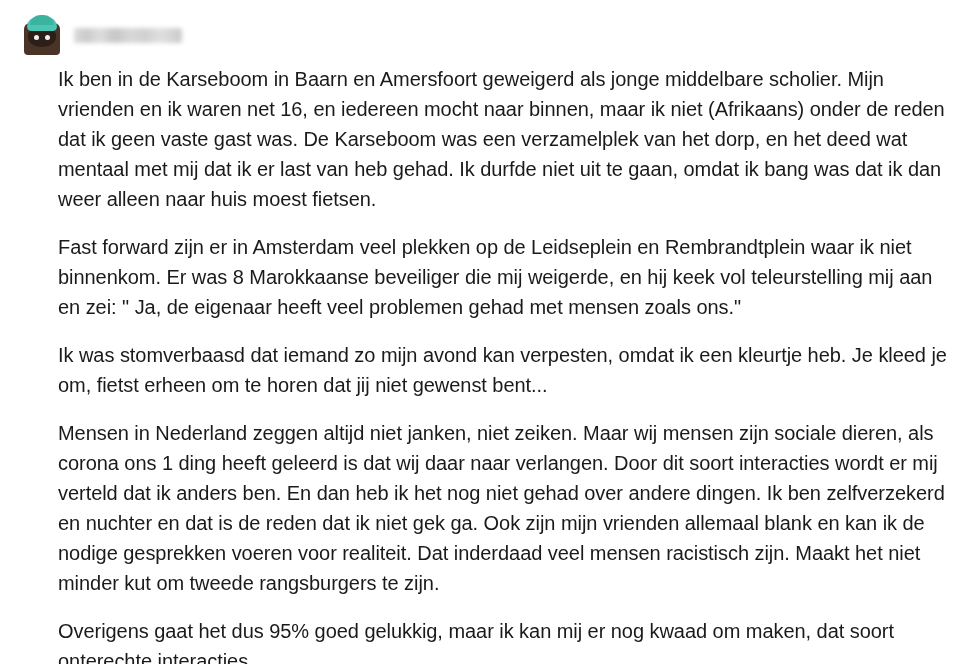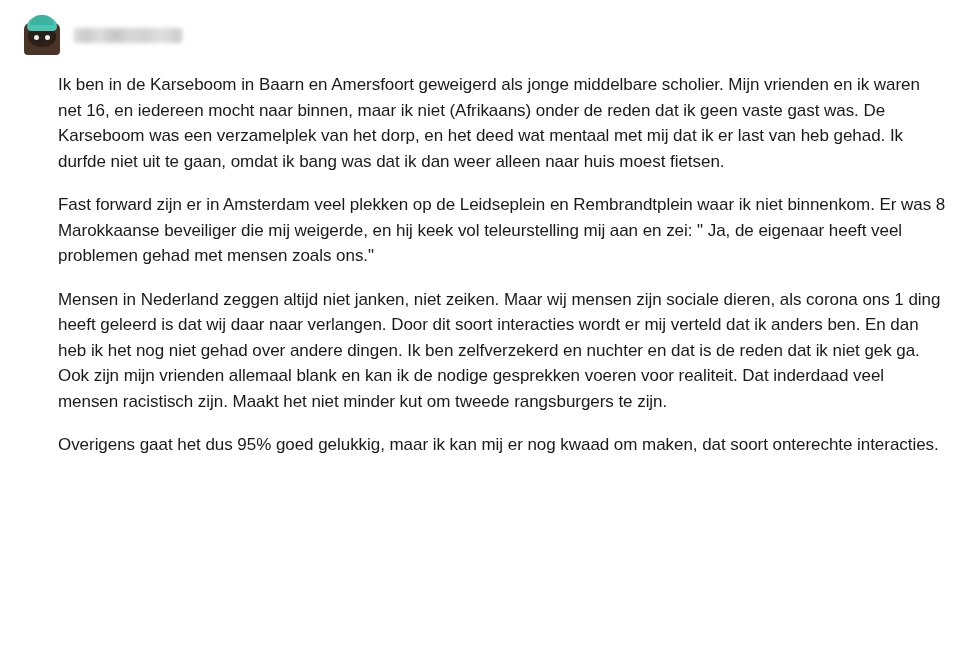--- a/index.html
+++ b/index.html
@@ -93,22 +93,22 @@
         #c4c4c4 38%, #d6d6d6 52%, #cfcfcf 66%,
         #dedede 80%, #c8c8c8 100%);
     filter: blur(2.2px);
     opacity: 0.95;
   }
   .post-body {
     padding: 6px 0 0 38px;
     padding-right: 12px;
   }
   .post-body p {
-    margin: 8px 0 18px 0;
-    font-size: 17px;
+    margin: 0 0 18px 0;
+    font-size: 20px;
     line-height: 1.50;
     color: #1a1a1b;
     letter-spacing: -0.05px;
   }
   .post-body p:last-child {
     margin-bottom: 0;
   }
 </style>
 </head>
 <body>
@@ -123,17 +123,18 @@
       <div class="av-eye-r"></div>
       <div class="av-hair"></div>
       <div class="av-hair2"></div>
     </div>
     <div class="username-redacted"></div>
   </div>
 
   <div class="post-body">
     <p>Ik ben in de Karseboom in Baarn en Amersfoort geweigerd als jonge middelbare scholier. Mijn vrienden en ik waren net 16, en iedereen mocht naar binnen, maar ik niet (Afrikaans) onder de reden dat ik geen vaste gast was. De Karseboom was een verzamelplek van het dorp, en het deed wat mentaal met mij dat ik er last van heb gehad. Ik durfde niet uit te gaan, omdat ik bang was dat ik dan weer alleen naar huis moest fietsen.</p>
     <p>Fast forward zijn er in Amsterdam veel plekken op de Leidseplein en Rembrandtplein waar ik niet binnenkom. Er was 8 Marokkaanse beveiliger die mij weigerde, en hij keek vol teleurstelling mij aan en zei: " Ja, de eigenaar heeft veel problemen gehad met mensen zoals ons."</p>
+    <p>Ik was stomverbaasd dat iemand zo mijn avond kan verpesten, omdat ik een kleurtje heb. Je kleed je om, fietst erheen om te horen dat jij niet gewenst bent...</p>
     <p>Mensen in Nederland zeggen altijd niet janken, niet zeiken. Maar wij mensen zijn sociale dieren, als corona ons 1 ding heeft geleerd is dat wij daar naar verlangen. Door dit soort interacties wordt er mij verteld dat ik anders ben. En dan heb ik het nog niet gehad over andere dingen. Ik ben zelfverzekerd en nuchter en dat is de reden dat ik niet gek ga. Ook zijn mijn vrienden allemaal blank en kan ik de nodige gesprekken voeren voor realiteit. Dat inderdaad veel mensen racistisch zijn. Maakt het niet minder kut om tweede rangsburgers te zijn.</p>
     <p>Overigens gaat het dus 95% goed gelukkig, maar ik kan mij er nog kwaad om maken, dat soort onterechte interacties.</p>
   </div>
 
 </div>
 
 </body></html>

